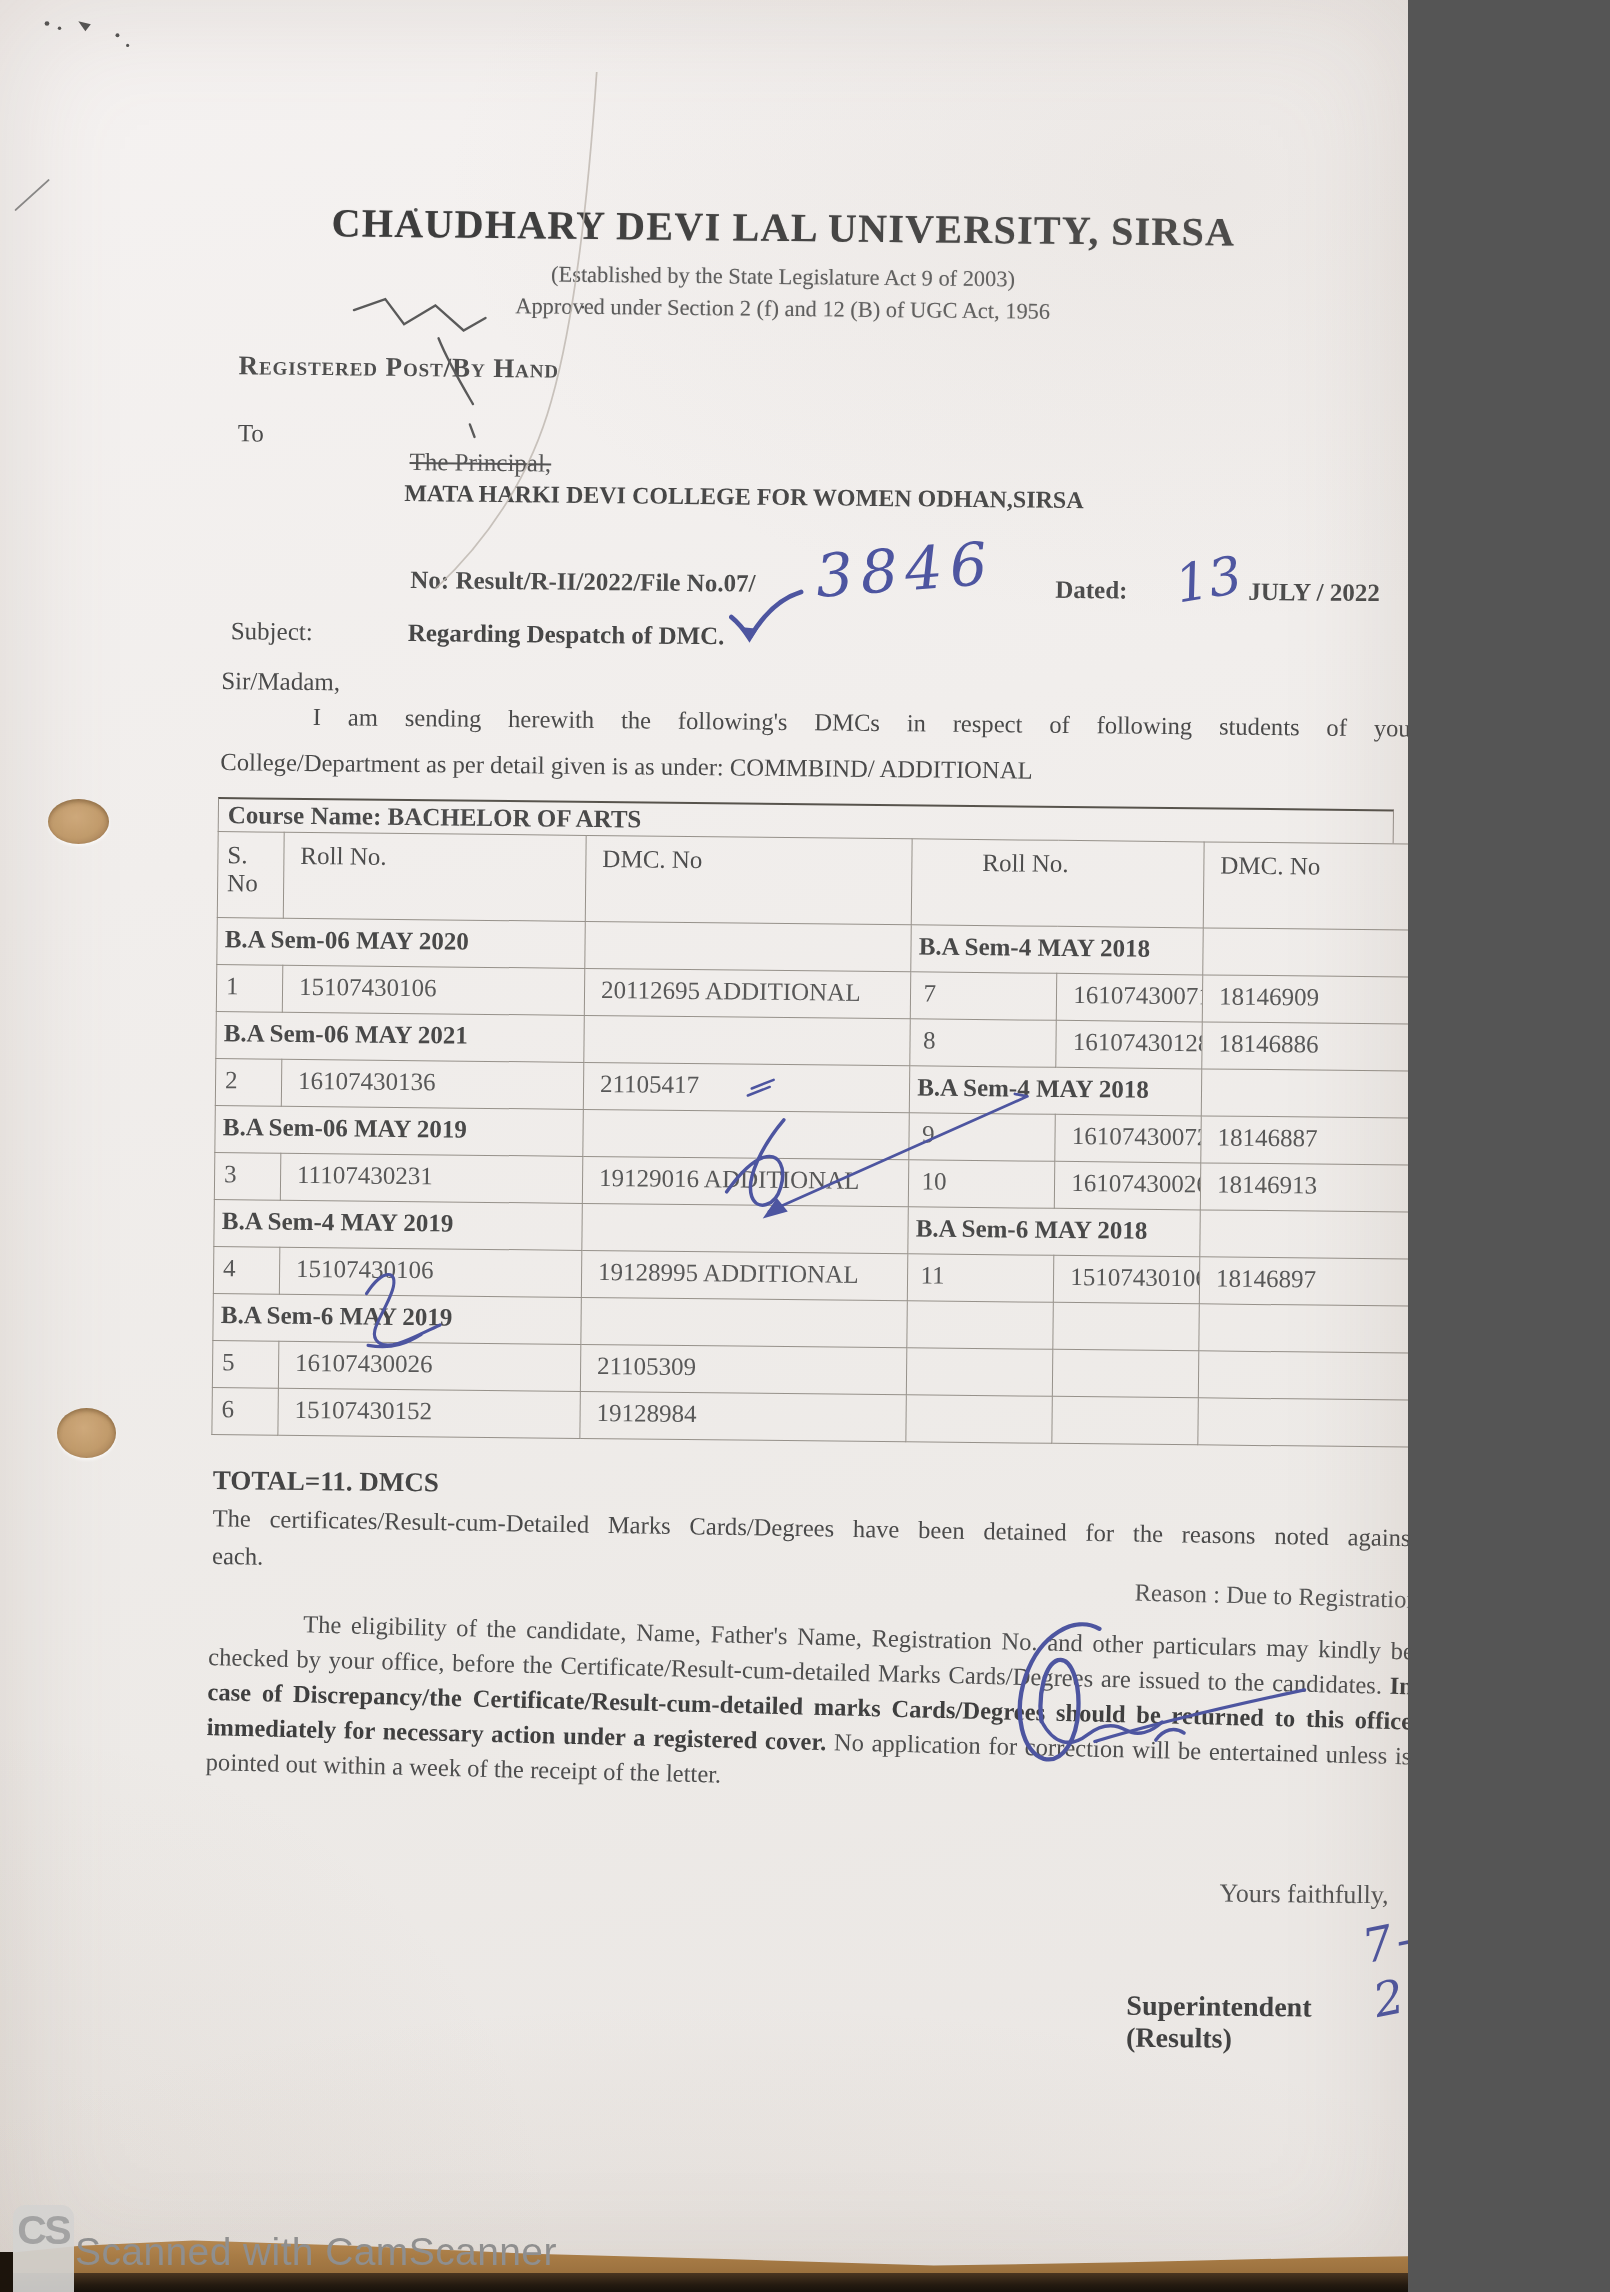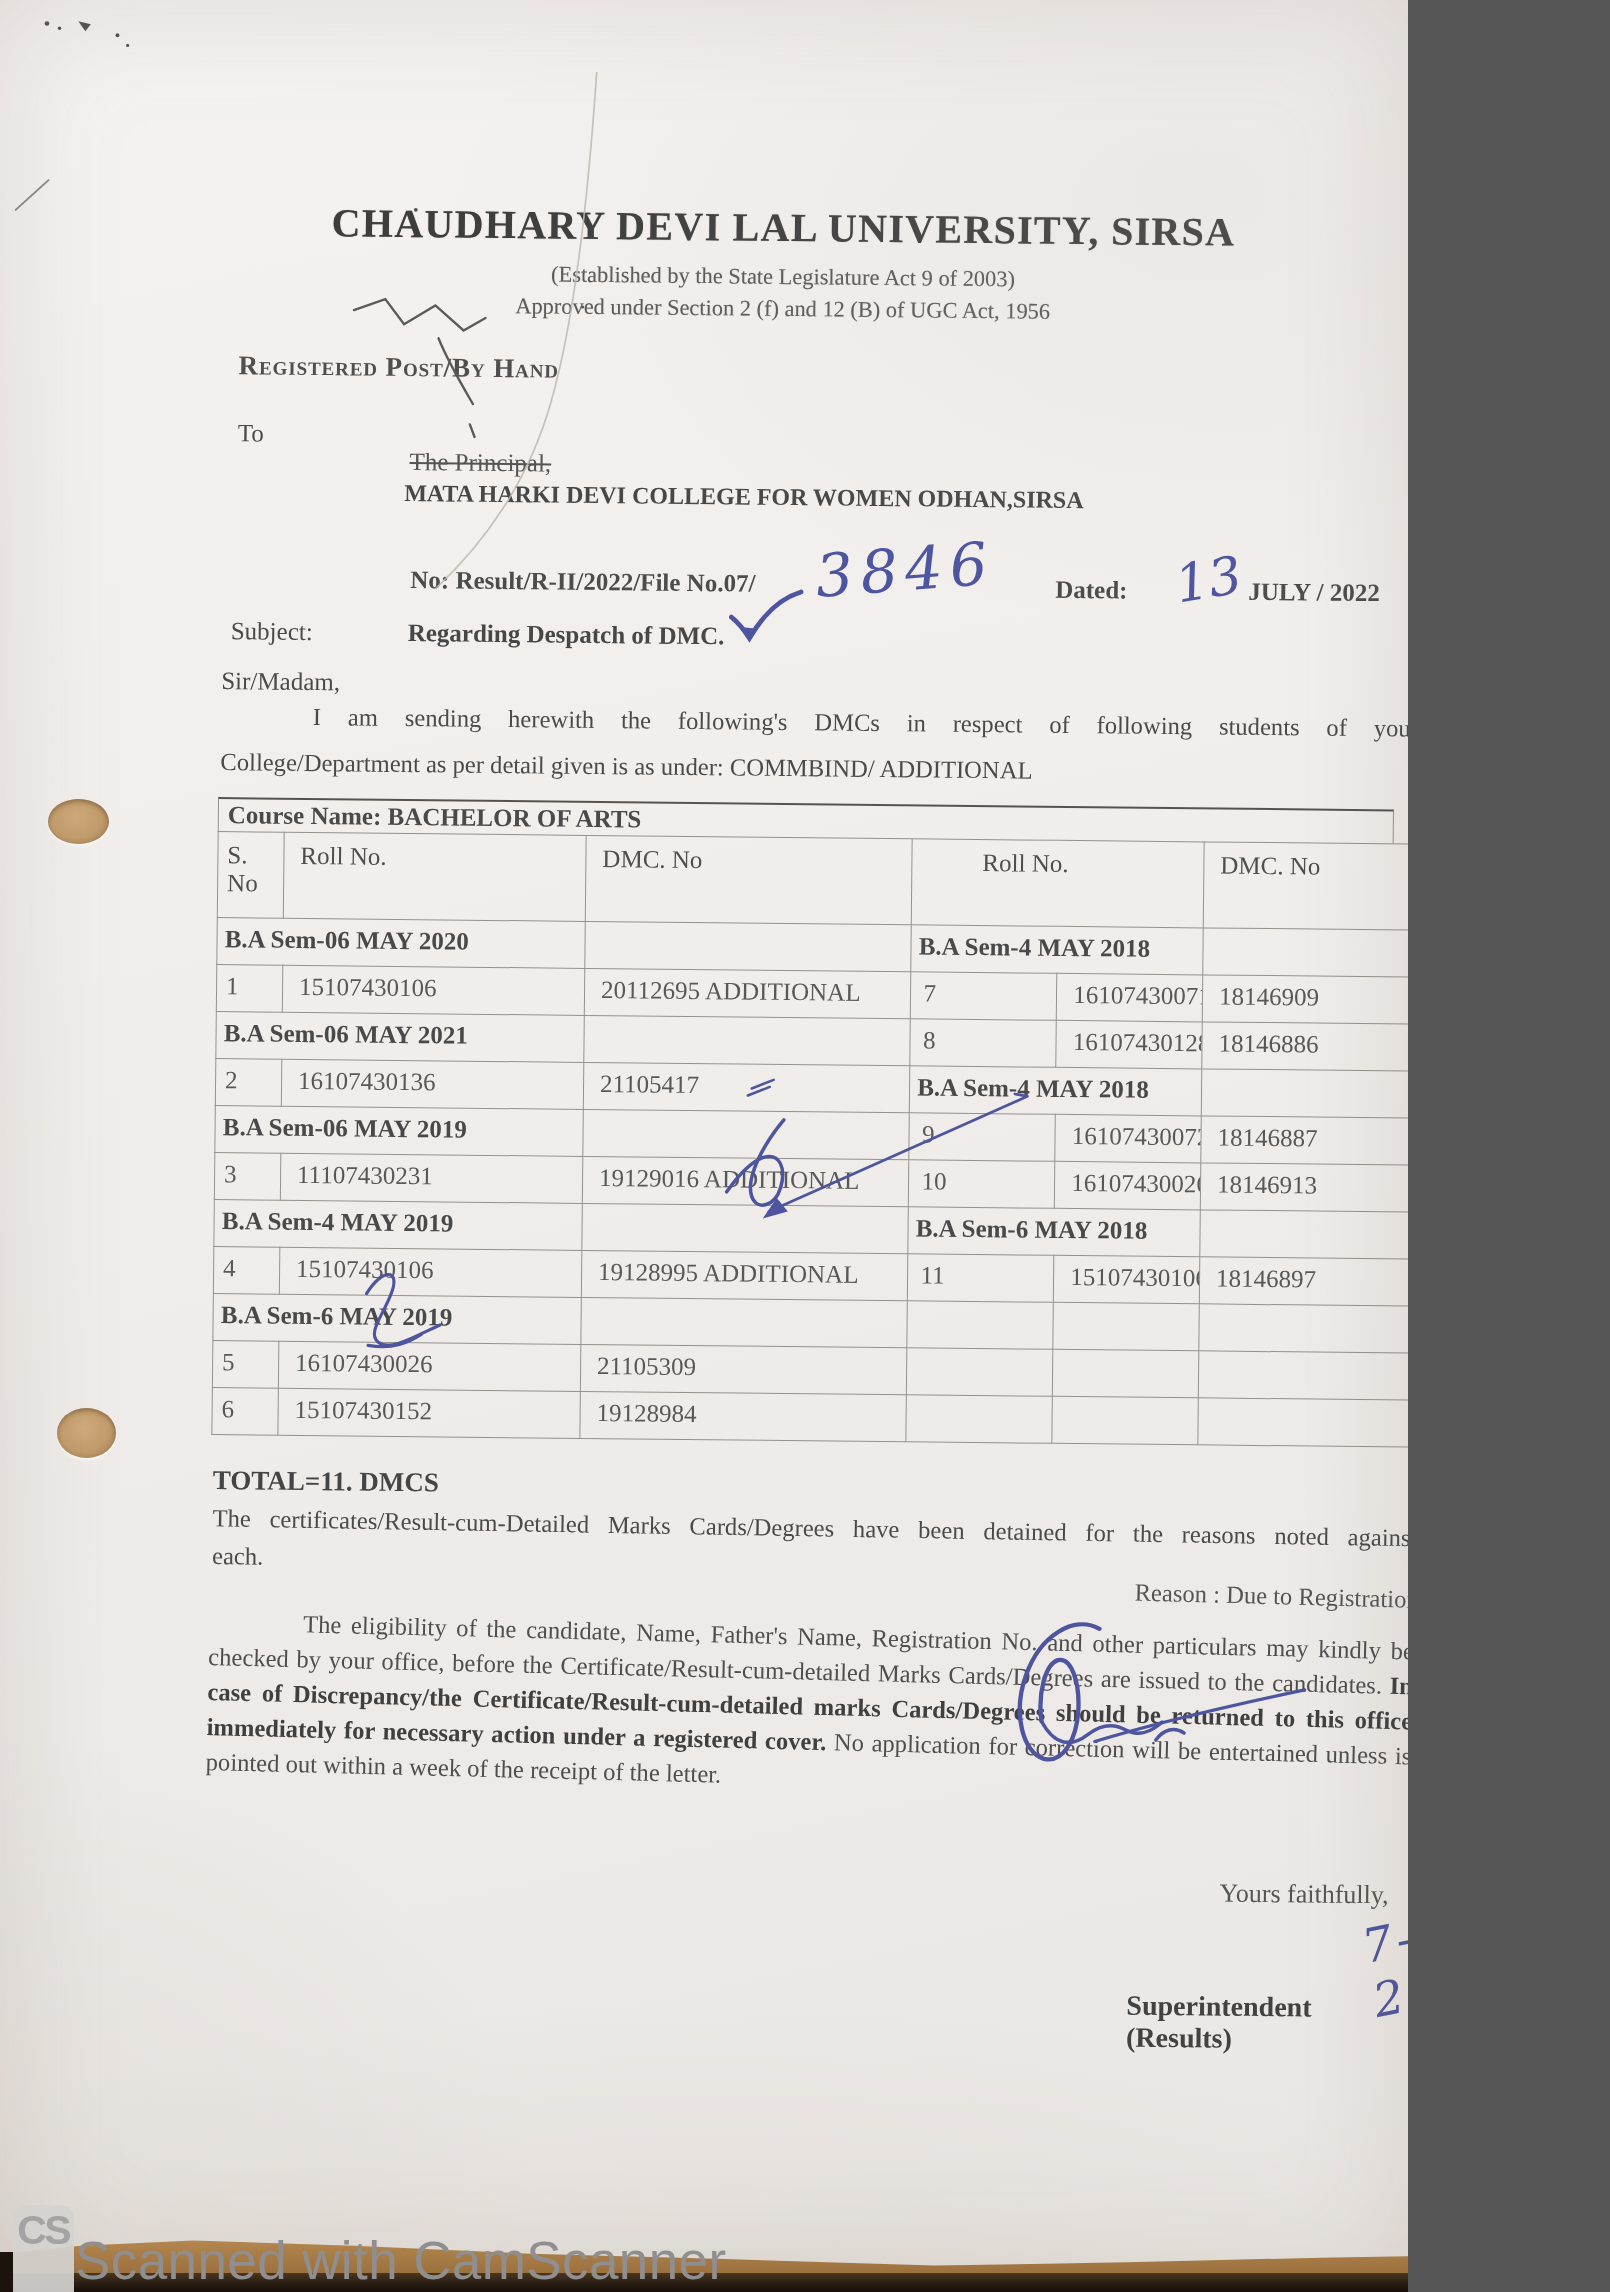--- a/index.html
+++ b/index.html
@@ -75,21 +75,21 @@
   .surface{position:absolute;left:0;top:2226px;width:1610px;height:66px;
     background:linear-gradient(180deg,#c09159 0%,#a87c46 45%,#8d6536 100%);
     clip-path:polygon(0 42%,5% 30%,12% 22%,22% 30%,33% 42%,45% 50%,58% 60%,70% 55%,82% 48%,92% 44%,100% 50%,100% 100%,0 100%);}
   .surface-dark{position:absolute;left:0;top:2273px;width:1610px;height:19.7px;
     background:linear-gradient(180deg,#4a3520 0%,#241a10 60%,#15100a 100%);}
   .corner-dark{position:absolute;left:0;top:2252px;width:12.5px;height:41px;background:#1c140c;}
   .cs-logo{position:absolute;left:12.5px;top:2205px;width:61px;height:100px;border-radius:12.5px;
     background:rgba(212,210,208,0.92);display:flex;justify-content:center;align-items:flex-start;
     font-family:"Liberation Sans",sans-serif;font-weight:bold;font-size:41px;color:#a3a3a3;letter-spacing:-2.7px;padding-top:1.8px;box-sizing:border-box;}
   .scanned{position:absolute;left:75px;top:2230px;font-family:"Liberation Sans",sans-serif;
-    font-size:53px;color:#8f8f8f;letter-spacing:0.4px;}
+    font-size:39px;color:#8f8f8f;letter-spacing:0.4px;}
 </style>
 </head>
 <body>
 
 <div id="canvas">
 
   <div class="hole hole1"></div>
   <div class="hole hole2"></div>
 
   <div class="content">

